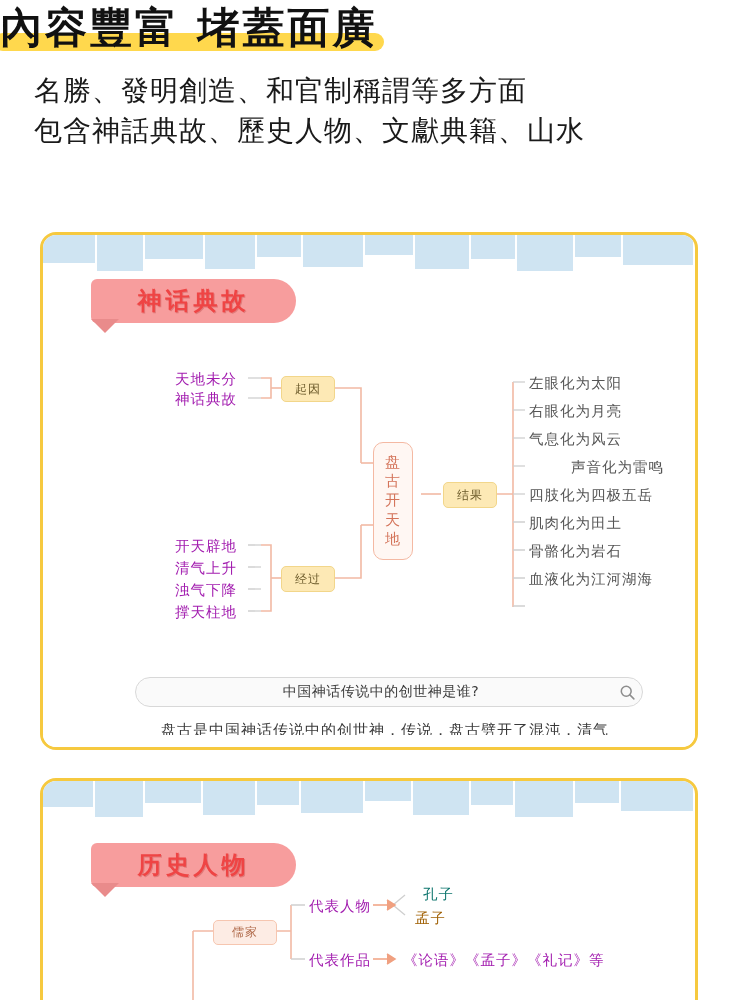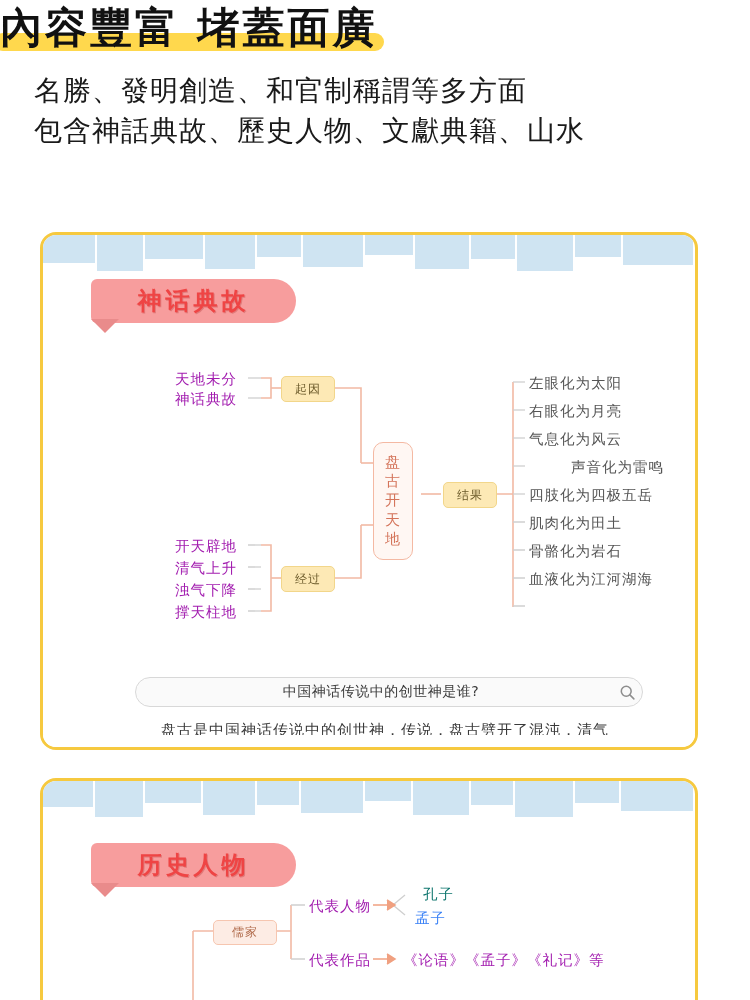--- a/index.html
+++ b/index.html
@@ -398,16 +398,16 @@
         <path d="M344,173 L352,178 L344,183" fill="#f0a080"></path>
       </g>
     </svg>
 
     <div class="pill peach" style="left:170px; top:139px; width:62px; height:23px;">儒家</div>
 
     <div class="node" style="left:266px; top:116px;">代表人物</div>
     <div class="node" style="left:266px; top:170px;">代表作品</div>
 
     <div class="node" style="left:380px; top:104px; color:#0f766e;">孔子</div>
-    <div class="node" style="left:372px; top:128px; color:#3b82f6;">孟子</div>
+    <div class="node" style="left:372px; top:128px; color:#a16207;">孟子</div>
     <div class="node" style="left:360px; top:170px;">《论语》《孟子》《礼记》等</div>
   </div>
 </div>
 
 </body></html>

